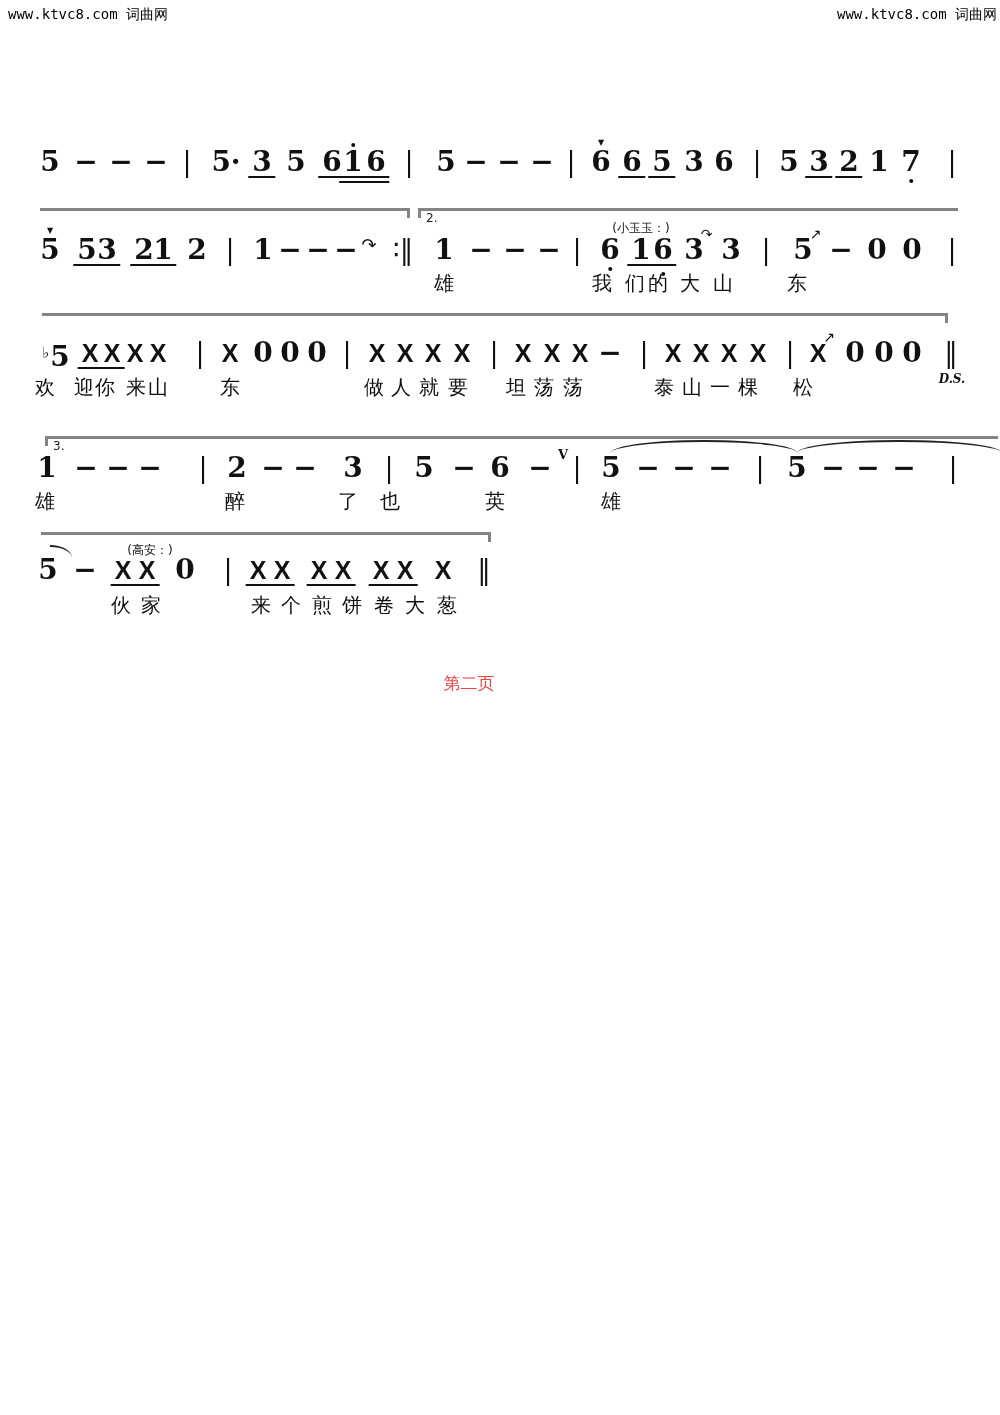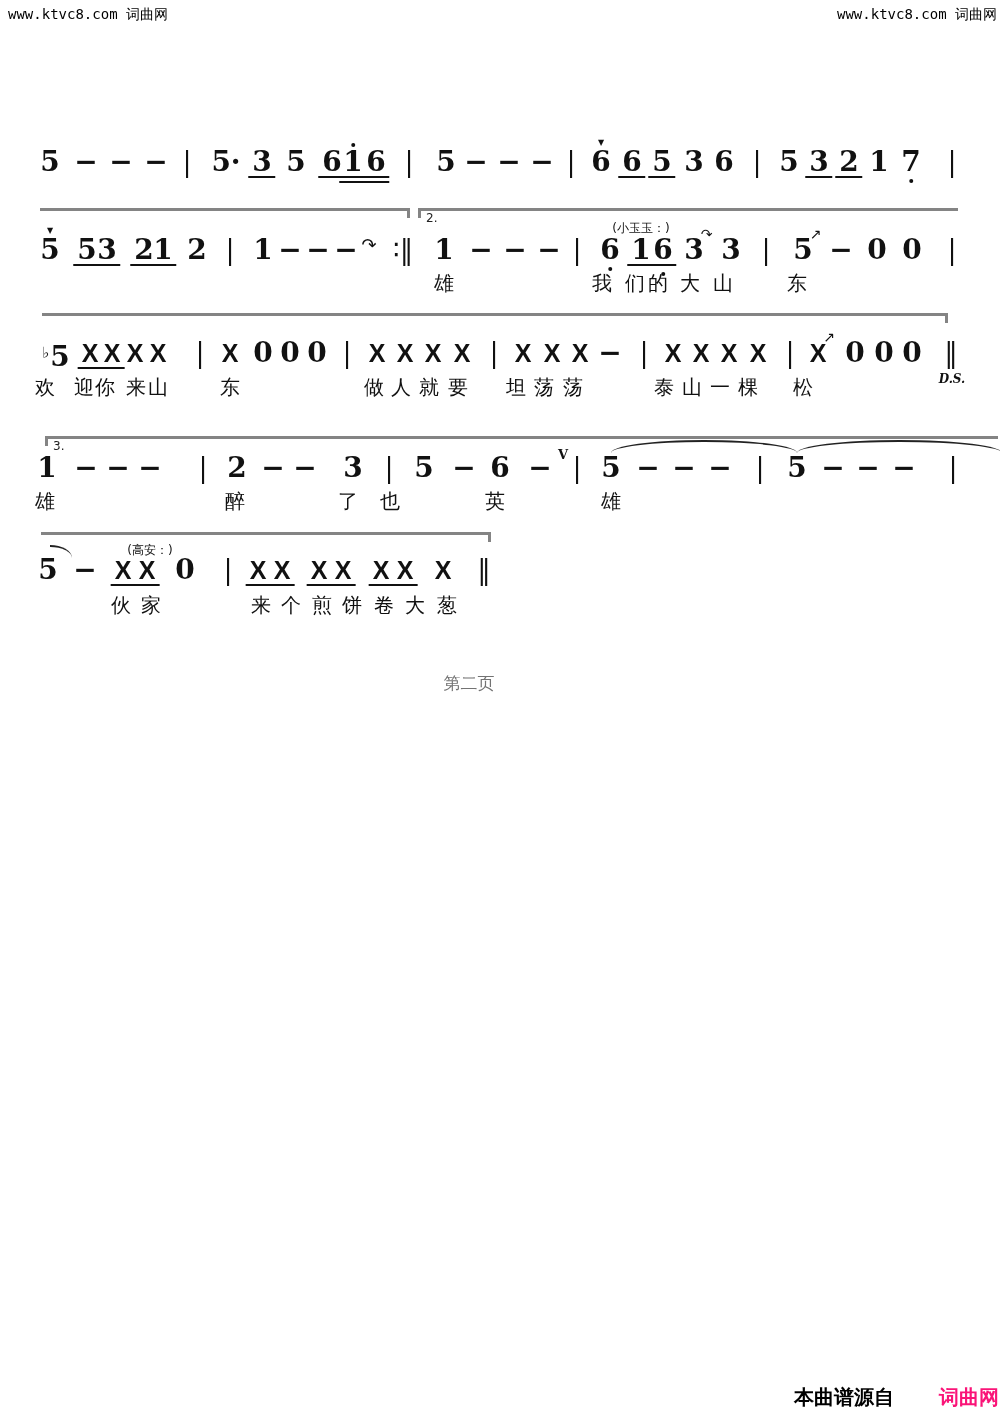--- a/index.html
+++ b/index.html
@@ -26,21 +26,21 @@
   .brk.end{border-right:3px solid #848484;}
   .brk .lbl{position:absolute;left:5px;top:0;font:12px "DejaVu Sans",sans-serif;color:#222;}
   .mark{position:absolute;transform:translateX(-50%);font:12px "DejaVu Sans",sans-serif;
         color:#111;white-space:nowrap;}
   .mark.ds{font:italic 700 12px "DejaVu Serif",serif;}
   .mark.breath{font:700 13px "DejaVu Serif",serif;}
   .slur{position:absolute;height:13px;border-top:2px solid #222;box-sizing:border-box;
         border-radius:50% 50% 0 0/100% 100% 0 0;}
   .slur.half{border-radius:0 100% 0 0/0 100% 0 0;}
   #page-num{position:absolute;left:469px;top:672px;transform:translateX(-50%);
-            font:17px "DejaVu Sans",sans-serif;color:#737373;}
+            font:17px "DejaVu Sans",sans-serif;color:#ef4444;}
   #footer{position:absolute;top:1384px;left:0;width:1000px;height:26px;}
   #footer-source{position:absolute;left:794px;font:700 20px "DejaVu Sans",sans-serif;color:#000;}
   #footer-site{position:absolute;left:939px;font:700 20px "DejaVu Sans",sans-serif;}
 </style>
 </head>
 <body>
 
 <div id="page">
   <span class="wm" id="wm-left">www.ktvc8.com 词曲网</span>
   <span class="wm" id="wm-right">www.ktvc8.com 词曲网</span>
@@ -227,17 +227,13 @@
       <span class="lyr" style="left: 291px; top: 594px;">个</span>
       <span class="lyr" style="left: 322px; top: 594px;">煎</span>
       <span class="lyr" style="left: 352px; top: 594px;">饼</span>
       <span class="lyr" style="left: 384px; top: 594px;">卷</span>
       <span class="lyr" style="left: 415px; top: 594px;">大</span>
       <span class="lyr" style="left: 447px; top: 594px;">葱</span>
     </div>
 
   <div id="page-num">第二页</div>
 
-  <div id="footer">
-    <span id="footer-source">本曲谱源自</span>
-    <span id="footer-site" style="color: rgb(250, 20, 120);">词曲网</span>
-  </div>
 </div>
 
 </body></html>

